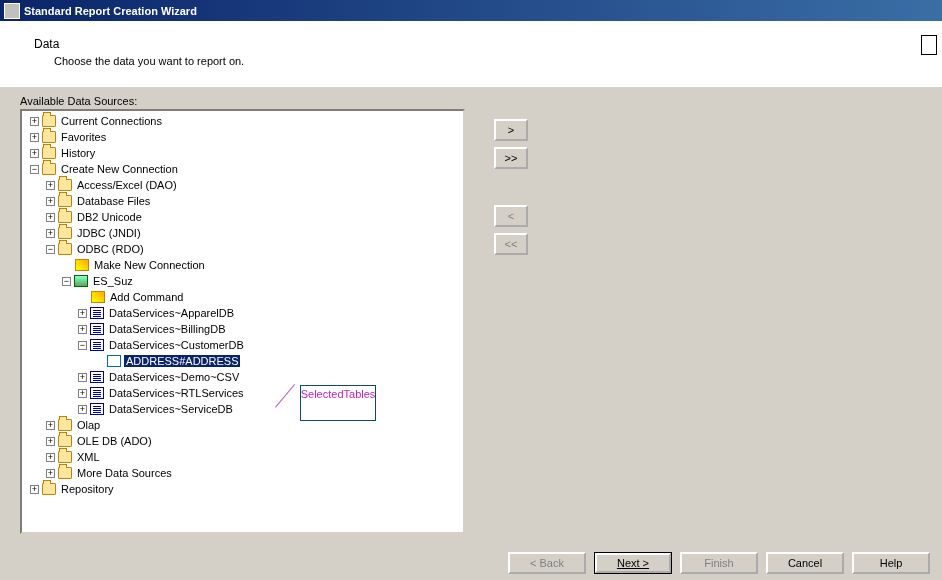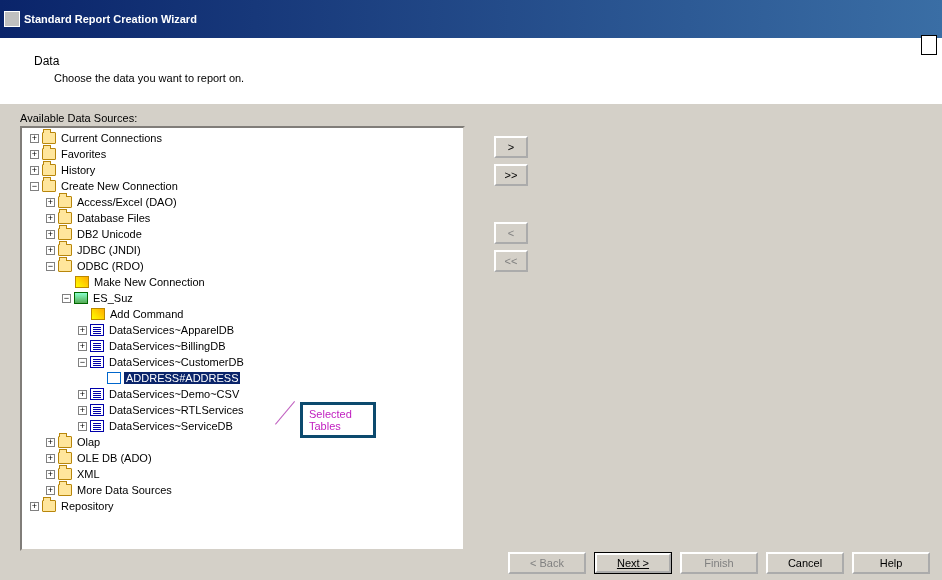--- a/index.html
+++ b/index.html
@@ -1,18 +1,18 @@
 <!DOCTYPE html>
 <html><head>
 <meta charset="utf-8">
 <style>
   * { box-sizing: border-box; font-family: "Tahoma", "MS Sans Serif", Arial, sans-serif; font-size: 11px; }
   body { margin: 0; background: #d4d0c8; width: 942px; height: 580px; overflow: hidden; }
   
-  .titlebar { background: linear-gradient(to right, #0a246a, #3a6ea5); color: #fff; height: 38px; display: flex; align-items: center; padding: 0 4px; font-weight: bold; }
+  .titlebar { background: linear-gradient(to right, #0a246a, #3a6ea5); color: #fff; height: 21px; display: flex; align-items: center; padding: 0 4px; font-weight: bold; }
   .titlebar .icon { width: 16px; height: 16px; margin-right: 4px; background: #c0c0c0; border: 1px solid #fff; }
   
   .header { background: #fff; padding: 12px 30px 20px; }
   .header h1 { font-size: 12px; font-weight: normal; margin: 4px; }
   .header p { font-size: 11px; margin: 2px 0 0 24px; }
   .header-icon { position:absolute; right:5px; top:35px; width:16px; height:20px; background:#fff; border:1px solid #000;}
   
   .content { display: flex; padding: 8px 12px 0 20px; gap: 0; position: relative; }
   .col-left, .col-right { display: flex; flex-direction: column; }
   .col-left { width: 445px; }
@@ -33,21 +33,21 @@
   .folder-icon { width:14px; height:12px; background:#ffe69c; border:1px solid #b8860b; border-radius:1px; position:relative; margin-right:3px; }
   .folder-icon::before { content:""; position:absolute; top:-4px; left:0; width:6px; height:3px; background:#ffe69c; border:1px solid #b8860b; border-bottom:none; }
   .conn-icon { width:14px; height:12px; background:linear-gradient(#8fc,#5a5); border:1px solid #060; margin-right:3px; }
   .db-icon { width:14px; height:12px; background:#fff; border:1px solid #00a; margin-right:3px; position:relative; }
   .db-icon::after{content:"";position:absolute;left:2px;top:2px;width:8px;height:1px;background:#00a;box-shadow:0 2px #00a,0 4px #00a,0 6px #00a;}
   .tbl-icon { width:14px; height:12px; background:#fff; border:1px solid #06c; margin-right:3px; }
   .wand-icon { width:14px; height:12px; border:1px solid #b80; background:linear-gradient(45deg,#ff0,#fa0); margin-right:3px;}
   .node .text { padding: 0 2px; }
   .node.selected .text { background:#0a246a; color:#fff; }
   
-  .callout { position:absolute; left:300px; top:298px; width:76px; height:36px; border:3px solid #0c4a6e; background:#fff; padding:2px 6px; color:#c020c0; display:flex; flex-direction:column; justify-content:center;}
+  .callout { position:absolute; left:300px; top:298px; width:76px; height:36px; border:1px solid #0c4a6e; background:#fff; padding:2px 6px; color:#c020c0; display:flex; flex-direction:row; justify-content:center;}
   .callout-line { position:absolute; left:275px; top:320px; width:30px; height:40px; border-top:1px solid #c060c0; border-right:none; transform:rotate(-50deg); transform-origin:top left;}
   
   .footer { position:absolute; bottom:6px; right:12px; display:flex; gap:8px; }
   .footer .fbtn { width:78px; height:22px; background:#d4d0c8; border:2px outset #fff; display:flex; align-items:center; justify-content:center; cursor:pointer;}
   .footer .fbtn.default { border:1px solid #000; padding:0;text-decoration:underline; }
   .footer .fbtn.default .inner{ border:2px outset #fff; width:100%; height:100%; display:flex; align-items:center; justify-content:center;}
   .footer .fbtn.disabled { color:#808080; }
   
   .pm { width:9px; height:9px; border:1px solid #808080; display:inline-flex; align-items:center; justify-content:center; font-size:9px; line-height:7px; margin-right:3px; background:#fff; cursor:pointer;}
 </style>

